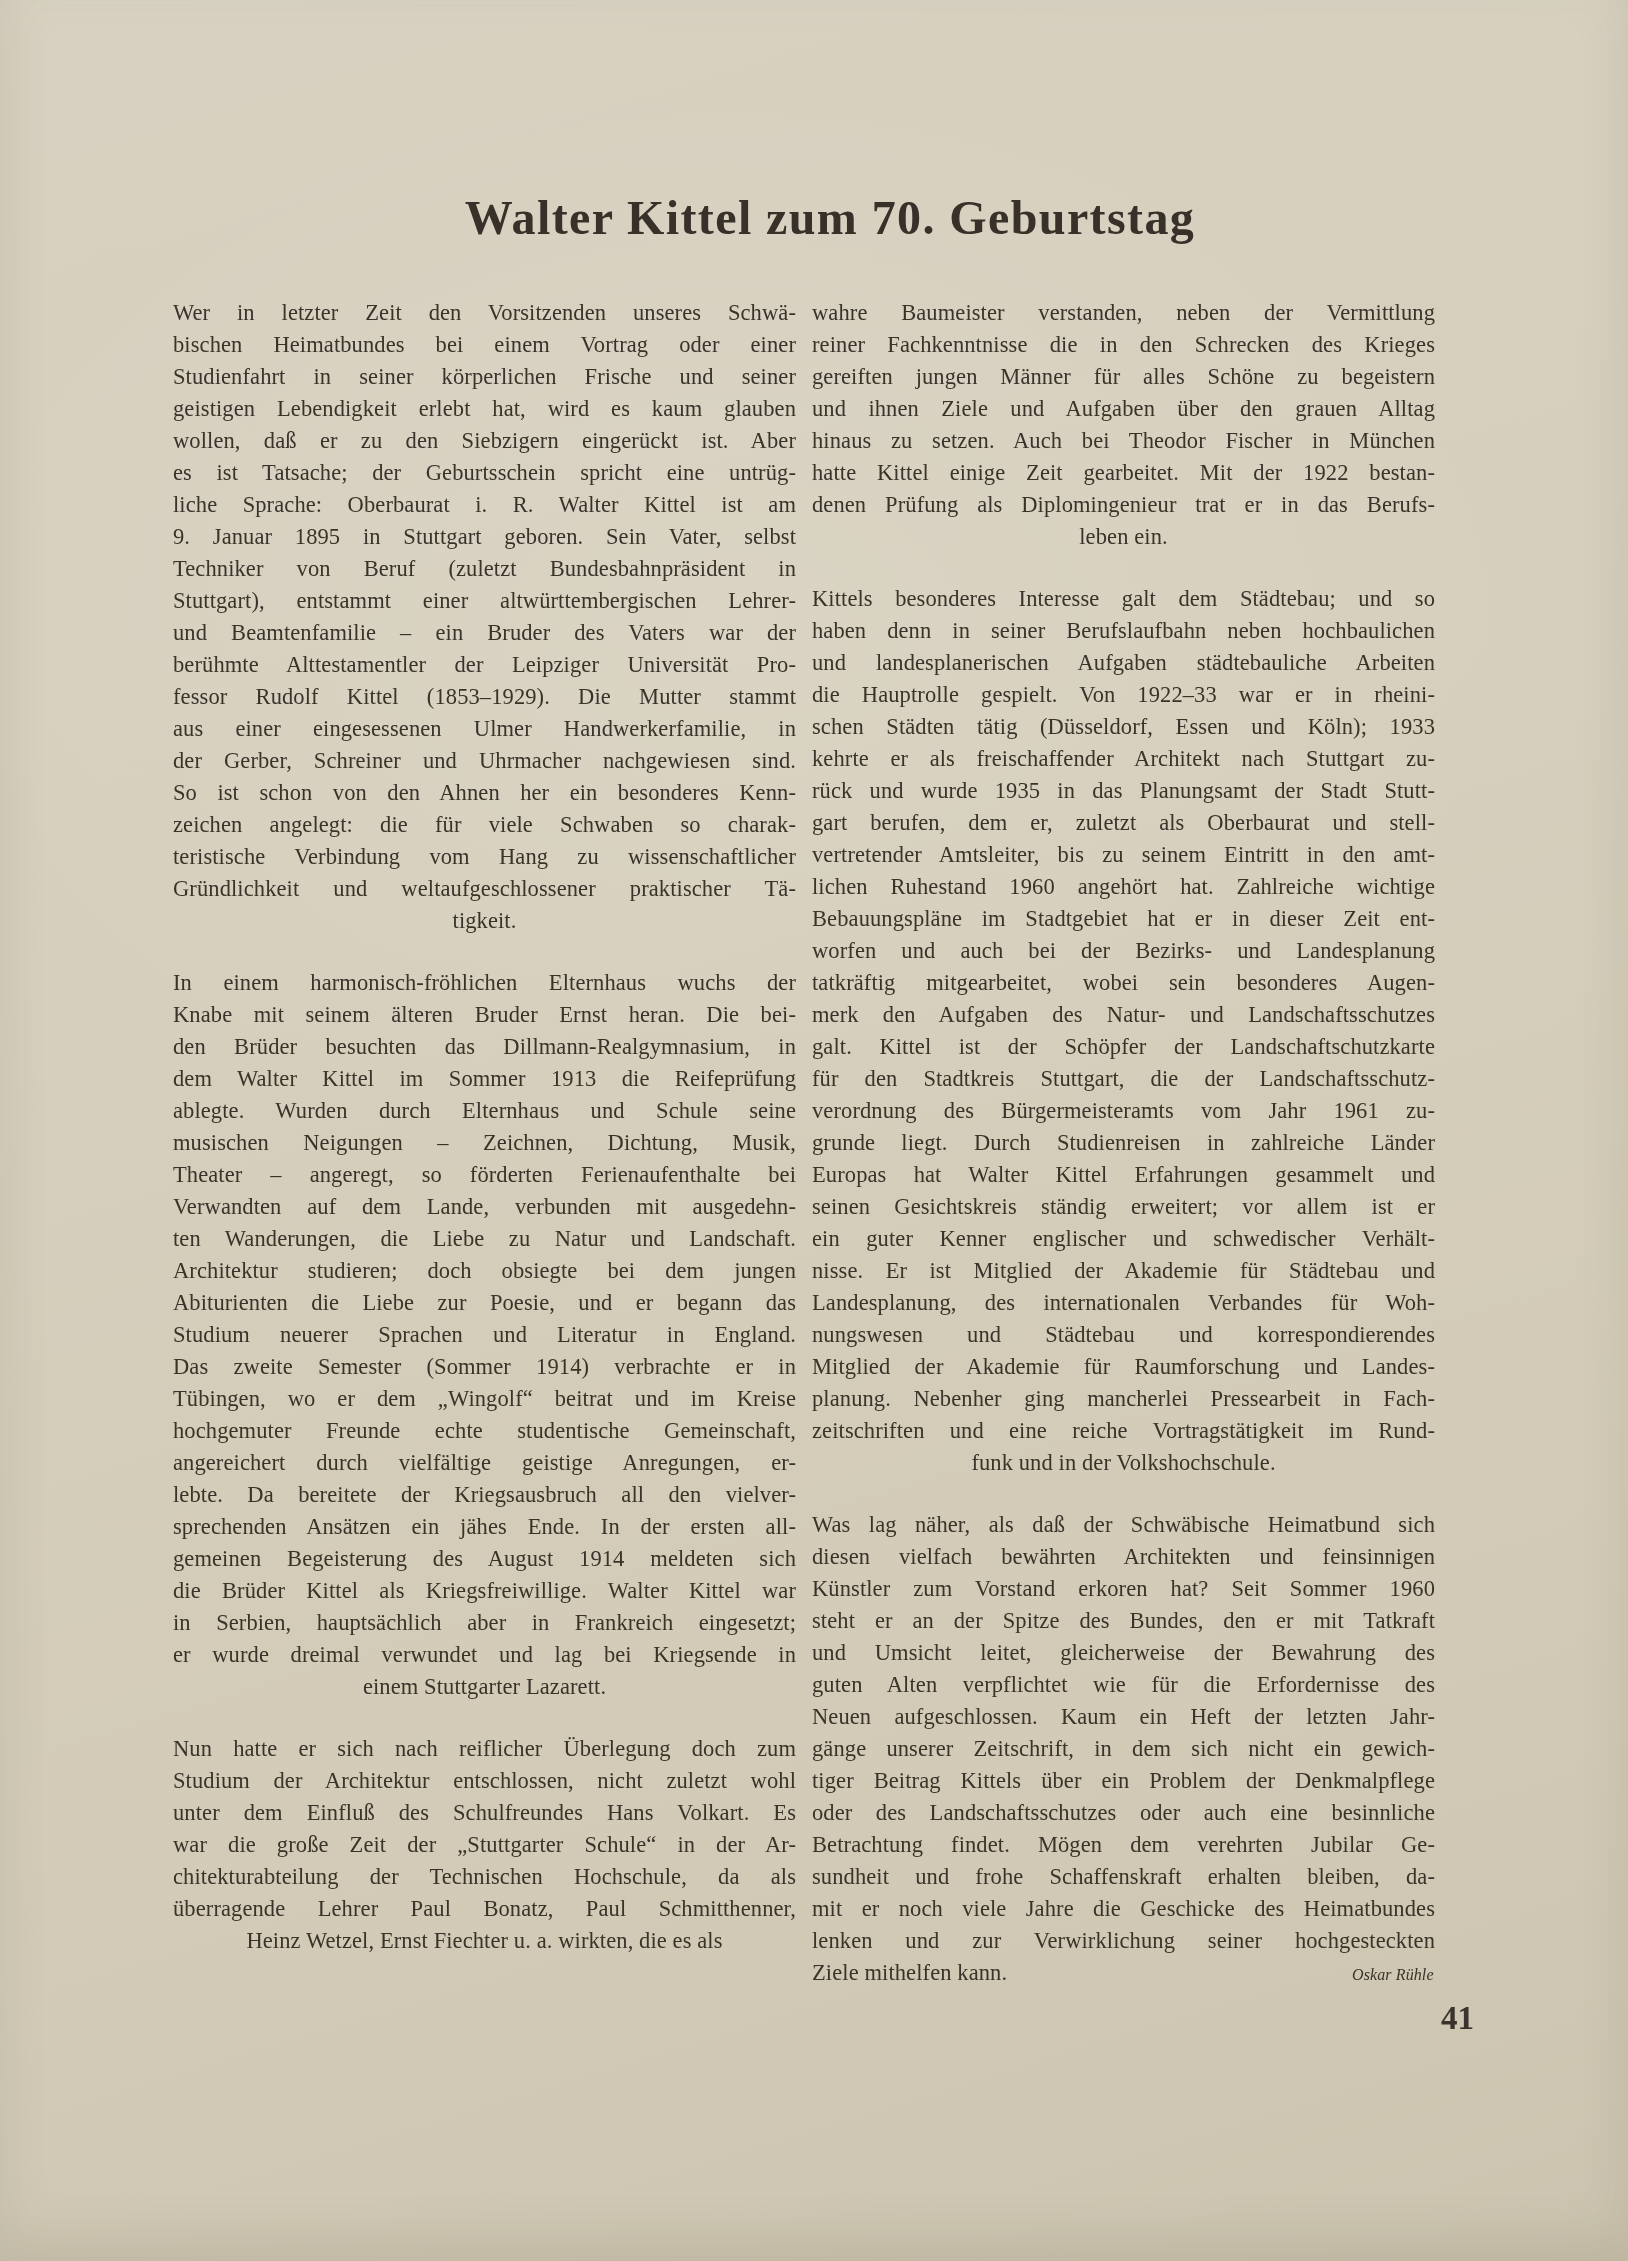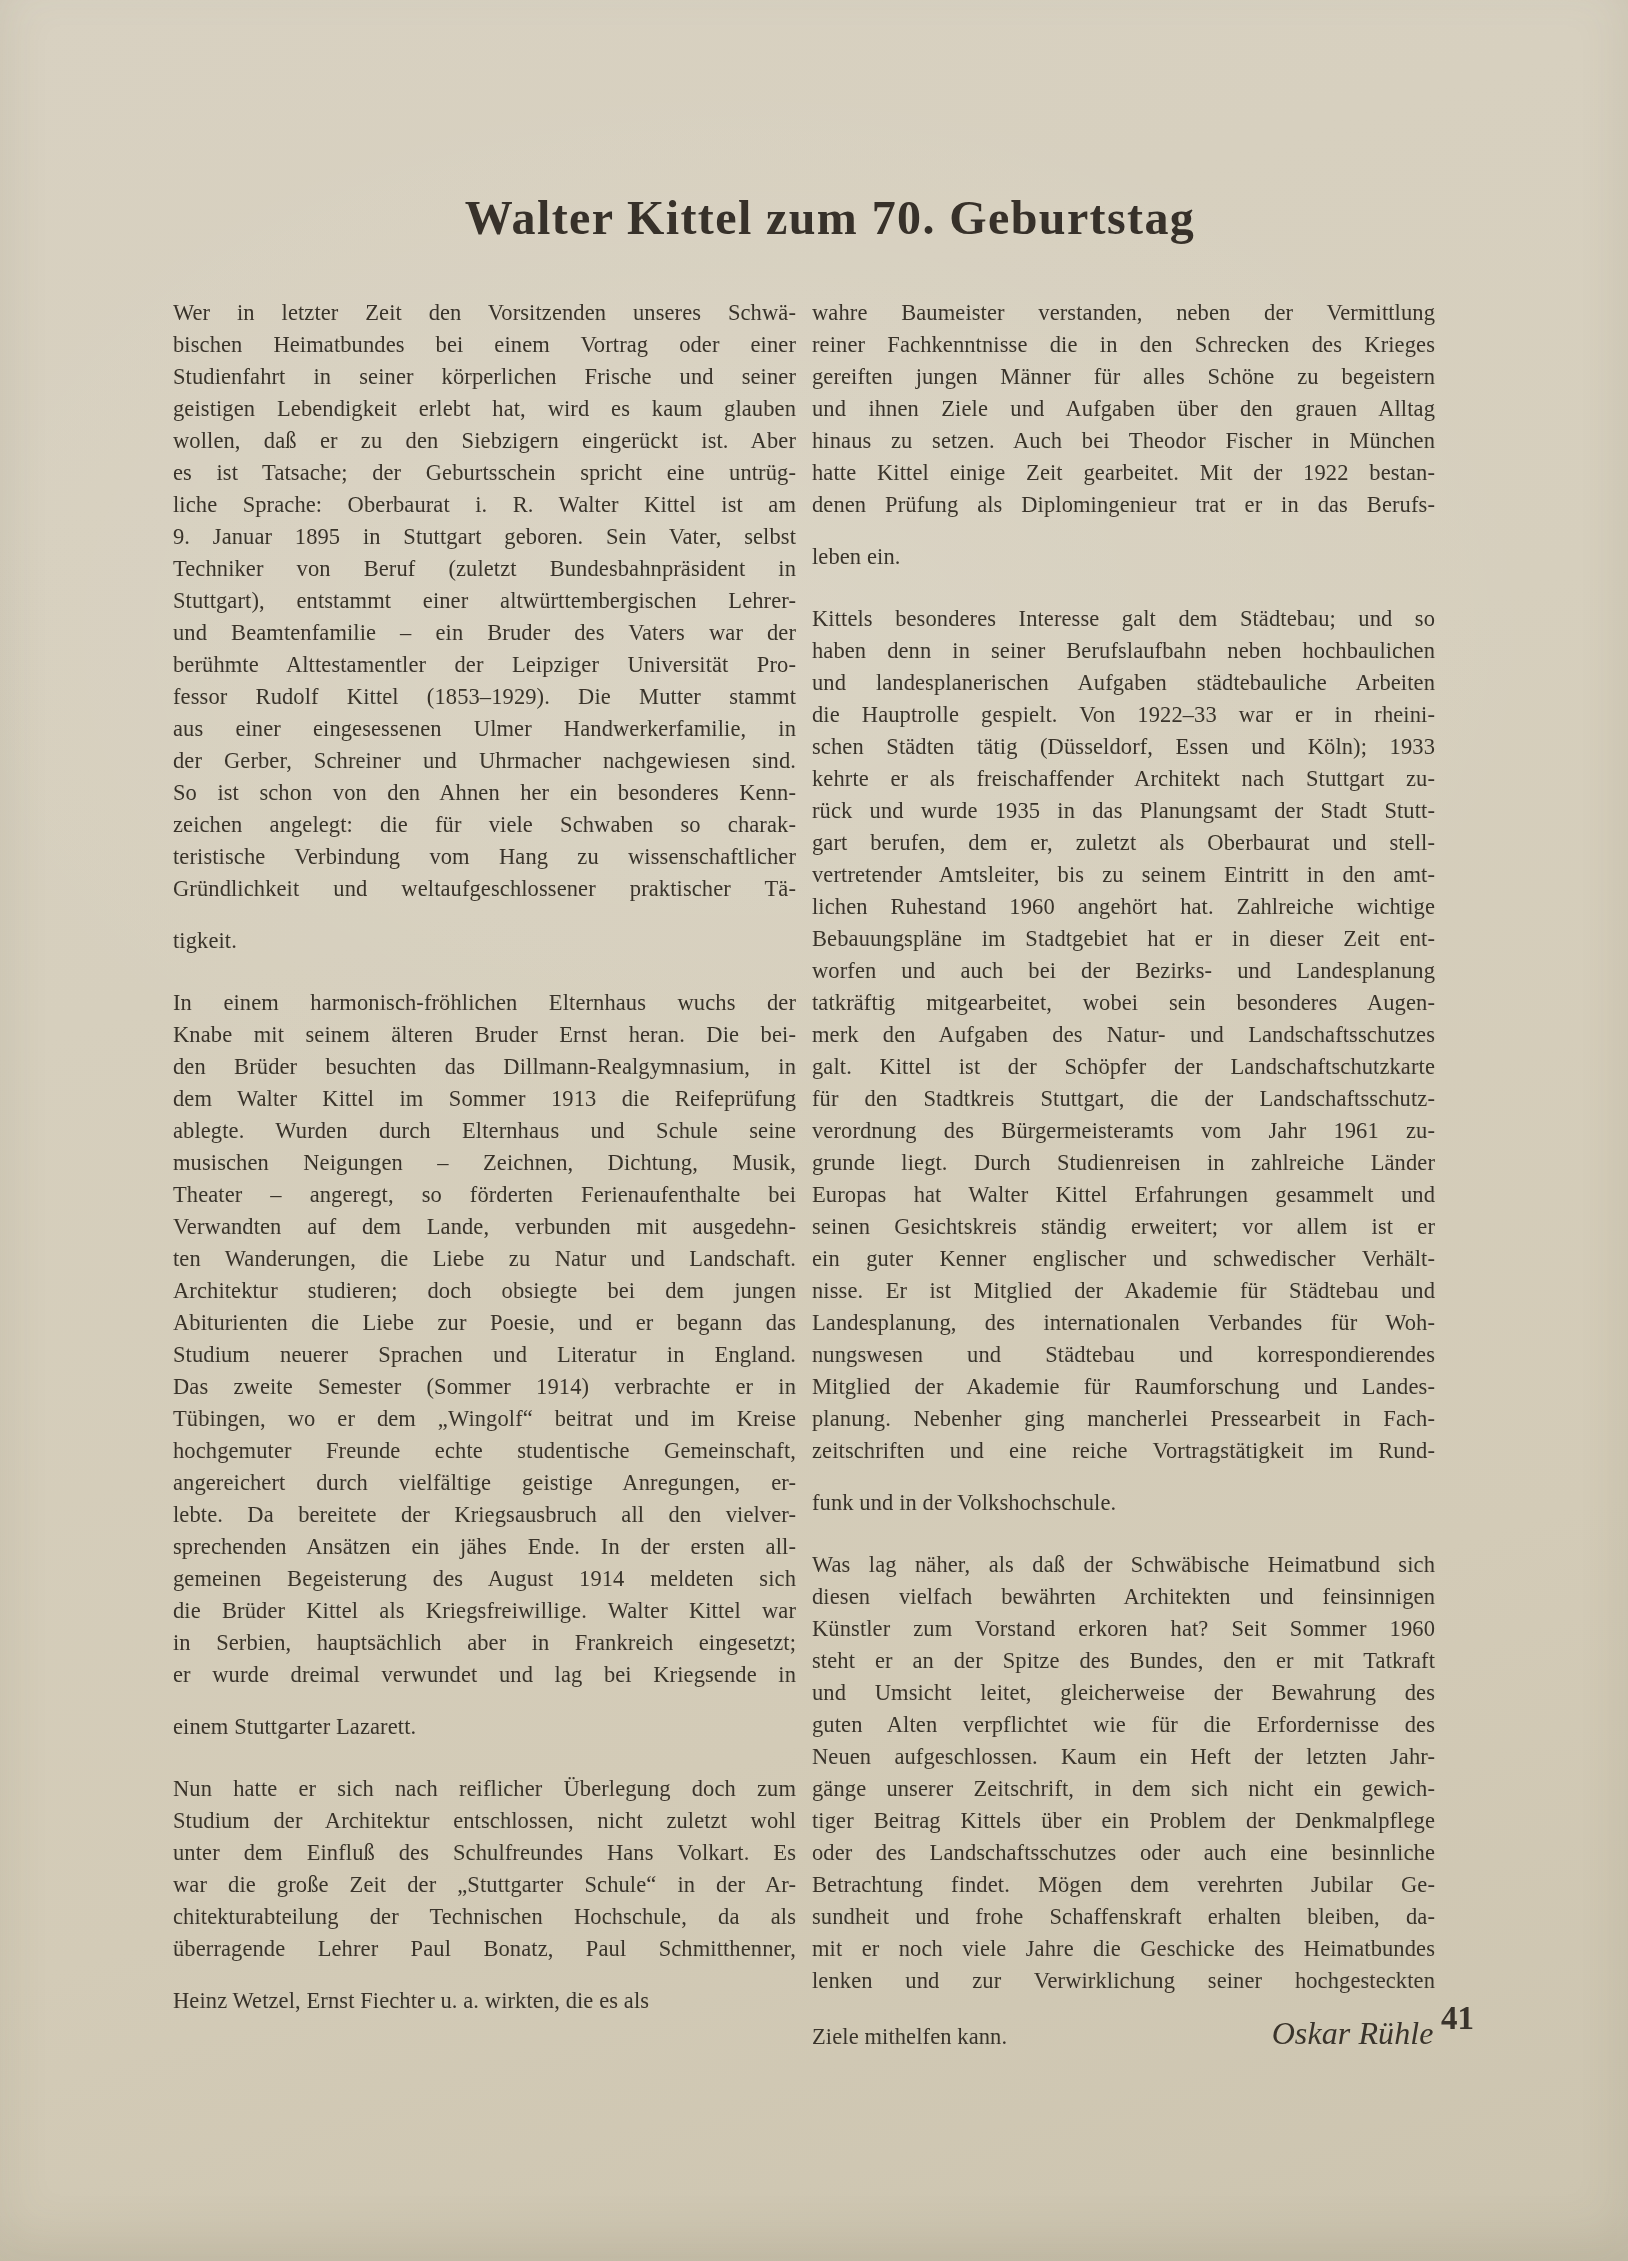--- a/index.html
+++ b/index.html
@@ -52,29 +52,29 @@
     height: 32px;
     overflow: hidden;
   }
   .line.just { text-align: justify; }
   .line.just::after {
     content: "";
     display: inline-block;
     width: 100%;
     height: 0;
   }
-  .line.last { text-align: left; margin-top: 20px; }
+  .line.last { text-align: center; }
   .sig-row {
     display: flex;
     justify-content: space-between;
     align-items: baseline;
   }
   .signature {
     font-style: italic;
-    font-size: 32px;
+    font-size: 16px;
     color: #3a342b;
     padding-right: 1.4px;
   }
   .pagenum {
     position: absolute;
     top: 2000px;
     right: 154px;
     font-size: 33px;
     font-weight: 600;
     color: #3a342c;

